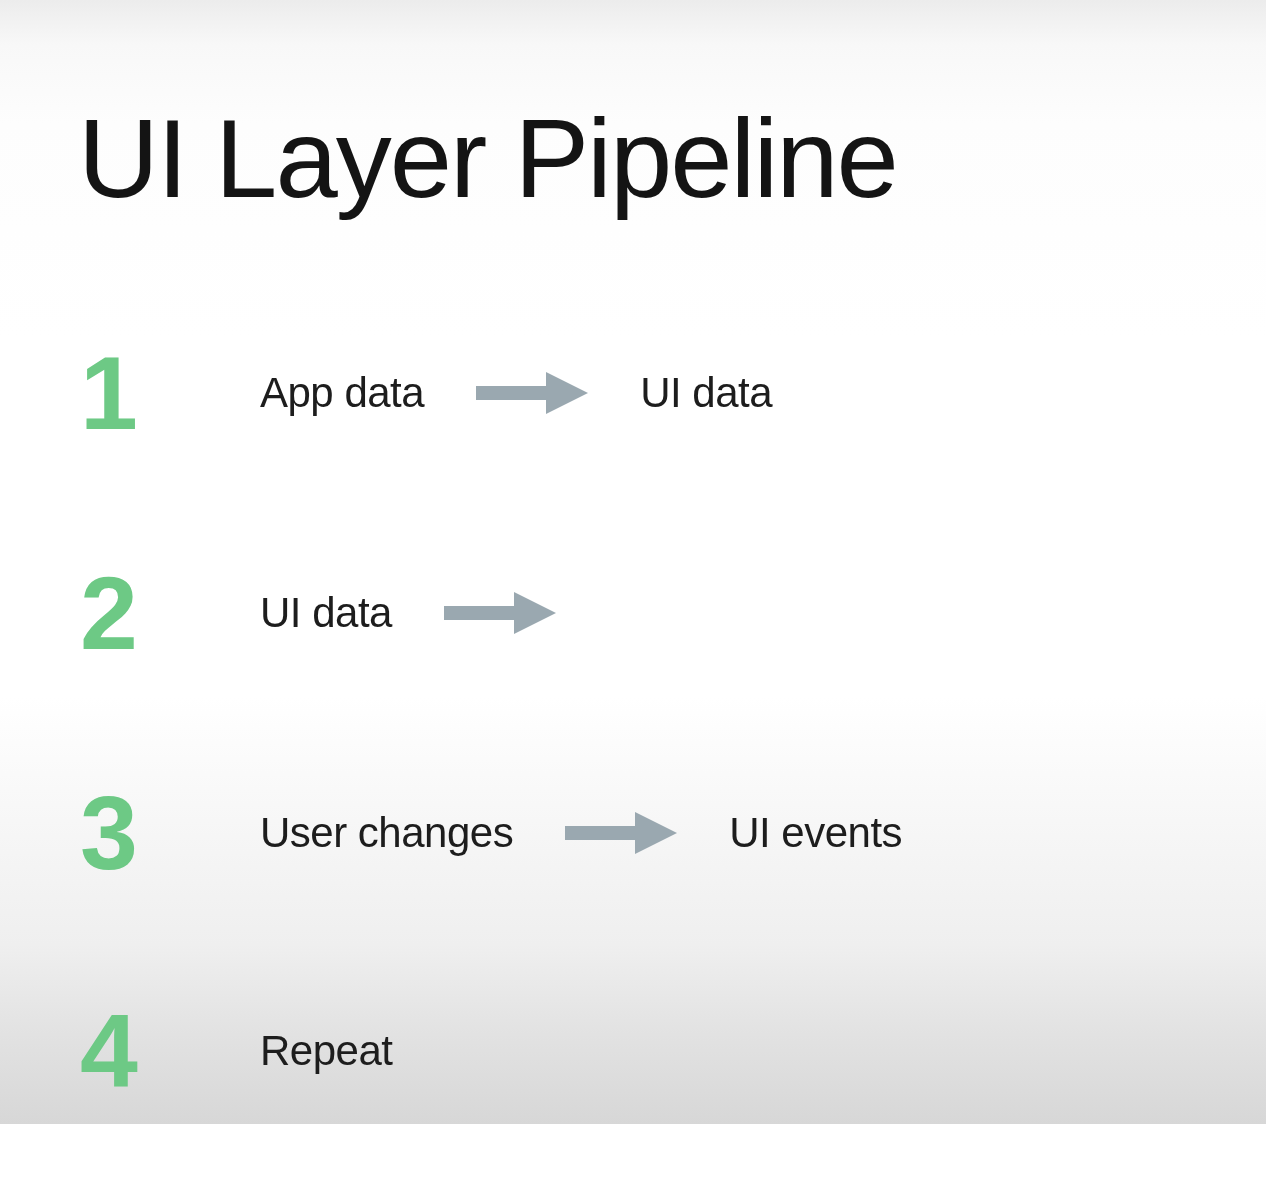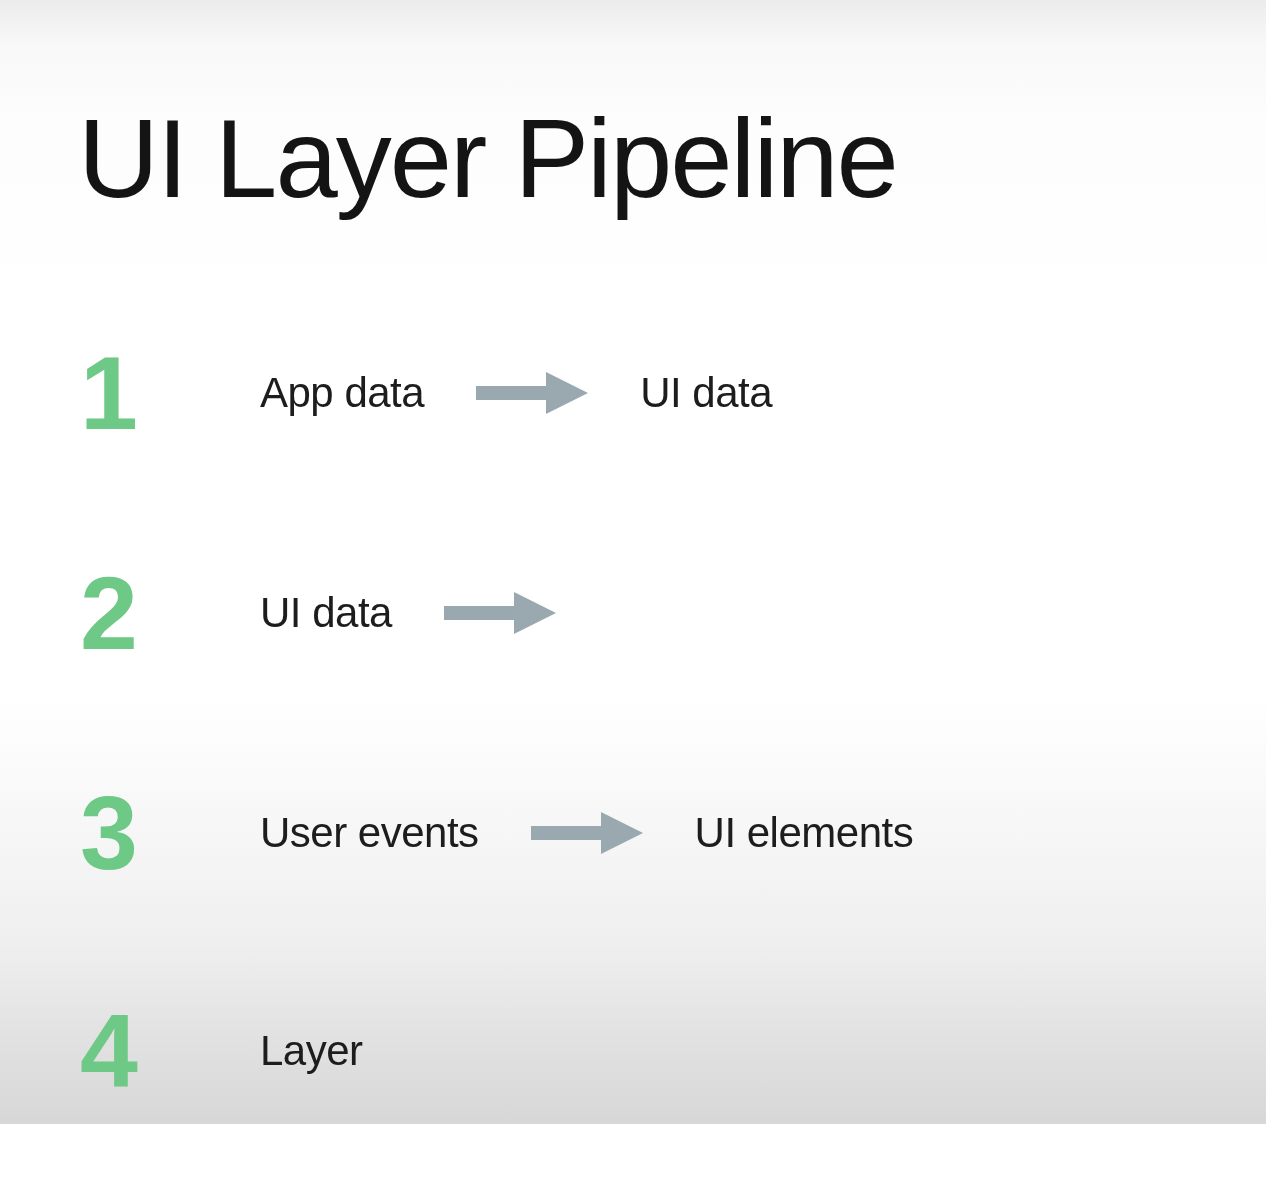--- a/index.html
+++ b/index.html
@@ -95,25 +95,25 @@
   <div class="step step-2">
     <div class="step-number">2</div>
     <div class="step-label">UI data</div>
     <svg class="flow-arrow" width="112" height="56" viewBox="0 0 112 56">
       <path class="arrow-shape" d="M0 21 H70 V7 L112 28 L70 49 V35 H0 Z"></path>
     </svg>
   </div>
 
   <div class="step step-3">
     <div class="step-number">3</div>
-    <div class="step-label">User events</div>
+    <div class="step-label">User changes</div>
     <svg class="flow-arrow" width="112" height="56" viewBox="0 0 112 56">
       <path class="arrow-shape" d="M0 21 H70 V7 L112 28 L70 49 V35 H0 Z"></path>
     </svg>
-    <div class="step-label">UI elements</div>
+    <div class="step-label">UI events</div>
   </div>
 
   <div class="step step-4">
     <div class="step-number">4</div>
-    <div class="step-label">Layer</div>
+    <div class="step-label">Repeat</div>
   </div>
 
 </div>
 
 </body></html>

